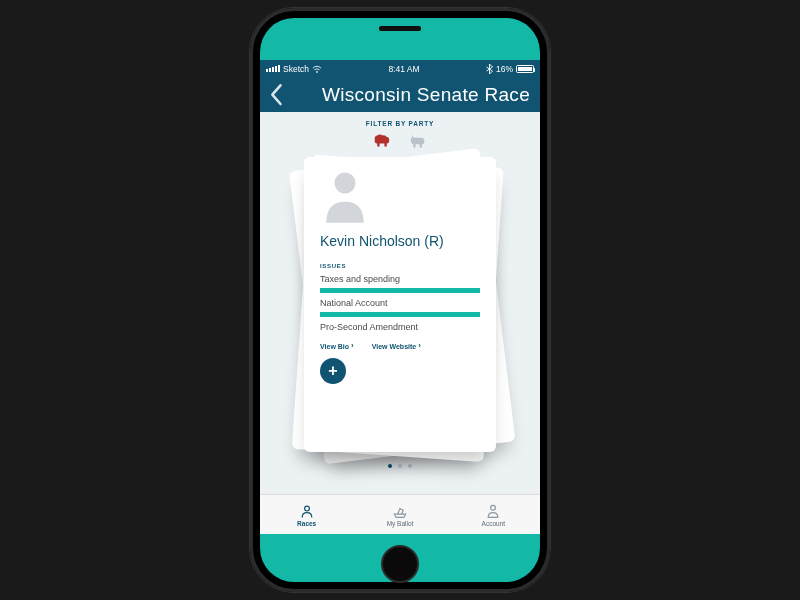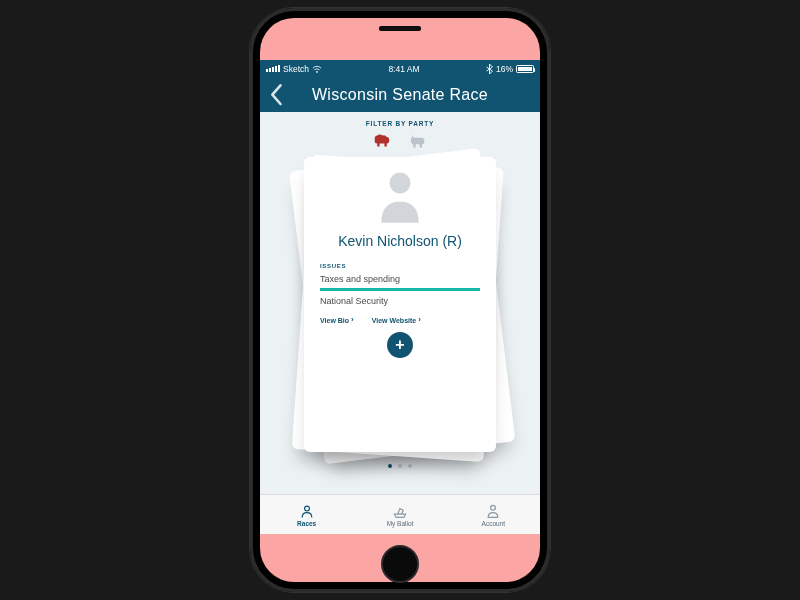--- a/index.html
+++ b/index.html
@@ -1,52 +1,52 @@
 <!DOCTYPE html>
 <html><head>
   <meta charset="utf-8">
   <style>
     * { margin:0; padding:0; box-sizing:border-box; font-family:-apple-system,BlinkMacSystemFont,"Segoe UI",sans-serif; -webkit-font-smoothing:antialiased; }
     body { background:#1a1a1a; width:800px; height:600px; overflow:hidden; display:flex; align-items:center; justify-content:center; }
     .phone-frame { width:300px; height:584px; background:#000; border-radius:44px; padding:10px; position:relative; box-shadow: inset 0 0 0 3px #2c2c2c, 0 0 0 1px #333; }
-    .phone-inner { width:100%; height:100%; border-radius:34px; background:#fca5a5; overflow:hidden; position:relative; }
+    .phone-inner { width:100%; height:100%; border-radius:34px; background:#14b8a6; overflow:hidden; position:relative; }
     .speaker { position:absolute; top:18px; left:50%; transform:translateX(-50%); width:42px; height:5px; background:#111; border-radius:3px; box-shadow:inset 0 0 2px #000; z-index:20; }
     .home-btn { position:absolute; bottom:9px; left:50%; transform:translateX(-50%); width:38px; height:38px; border-radius:50%; border:2px solid #2b2b2b; background:#0a0a0a; z-index:20; cursor:pointer; }
     .screen { position:absolute; top:42px; left:0; right:0; bottom:48px; background:#fff; display:flex; flex-direction:column; }
     
     .statusbar { height:17px; background:#105471; color:#fff; display:flex; align-items:center; justify-content:space-between; padding:0 6px; font-size:8.5px; font-weight:500; }
     .sb-left,.sb-right { display:flex; align-items:center; gap:3px; }
     .bars { display:flex; align-items:flex-end; gap:1px; }
     .bars span { width:2px; background:#fff; display:block; }
     .bars span:nth-child(1){height:3px}.bars span:nth-child(2){height:4px}.bars span:nth-child(3){height:5px}.bars span:nth-child(4){height:6px}.bars span:nth-child(5){height:7px}
     .wifi { width:10px; height:8px; position:relative; }
     .batt { width:18px; height:8px; border:1px solid #fff; border-radius:1.5px; position:relative; }
     .batt::before{content:"";position:absolute;left:1px;top:1px;bottom:1px;right:1px;background:#fff;}
     .batt::after{content:"";position:absolute;right:-2px;top:2px;width:1.5px;height:4px;background:#fff;border-radius:0 1px 1px 0;}
     
     .navbar { height:35px; background:#105471; color:#fff; display:flex; align-items:center; padding:0 10px; }
     .back-chev { width:14px; color:#dce6ea; cursor:pointer; }
-    .nav-title { flex:1; text-align:center; font-size:16px; font-weight:400; margin-left:-14px; letter-spacing:.3px; }
+    .nav-title { flex:1; text-align:right; font-size:19px; font-weight:400; margin-left:-14px; letter-spacing:.3px; }
     
     .content { flex:1; background:#ecf1f4; display:flex; flex-direction:column; align-items:center; padding-top:8px; position:relative; }
     .filter-label { font-size:6.5px; letter-spacing:.8px; color:#105471; font-weight:700; }
     .party-icons { display:flex; gap:16px; margin-top:6px; margin-bottom:6px; }
     .party-icon { width:20px; height:16px; cursor:pointer; }
     
     .card-stack { position:relative; width:192px; height:295px; margin-top:2px; }
     .card-bg { position:absolute; inset:0; background:#fff; border-radius:6px; box-shadow:0 14px 18px -6px rgba(0,0,0,.22); }
     .card-bg.one { transform:rotate(-7deg) translate(2px,2px); }
     .card-bg.two { transform:rotate(4deg) translate(-2px,4px); }
-    .card { position:absolute; inset:0; background:#fff; border-radius:6px; box-shadow:0 14px 18px -6px rgba(0,0,0,.22); padding:12px 16px 10px; display:flex; flex-direction:column; align-items:center; }
+    .card { position:absolute; inset:0; background:#fff; border-radius:6px; box-shadow:0 14px 18px -6px rgba(0,0,0,.22); padding:12px 16px 10px; display:flex; flex-direction:column; align-items:flex-start; }
     .avatar-ph { width:50px; height:56px; margin-top:0; position:relative; opacity:.35; }
     .avatar-ph svg { width:100%; height:100%; }
     .cand-name { color:#105471; font-size:14px; margin-top:8px; font-weight:400; }
     .issues-block { width:100%; margin-top:14px; }
     .issues-label { font-size:6px; letter-spacing:.7px; color:#105471; font-weight:700; }
-    .issue { font-size:9px; color:#4a4a4a; padding:5px 0 4px; border-bottom:3px solid #14b8a6; }
+    .issue { font-size:9px; color:#4a4a4a; padding:5px 0 4px; border-bottom:5px solid #14b8a6; }
     .issue:last-of-type{border-bottom:none;}
     .card-links { width:100%; display:flex; gap:18px; margin-top:6px; }
     .card-link { color:#105471; font-size:7px; font-weight:700; cursor:pointer; display:flex; align-items:center; gap:2px; }
     .card-link .chev { font-size:8px; line-height:1; }
     .add-btn { width:26px; height:26px; border-radius:50%; background:#105471; color:#fff; display:flex; align-items:center; justify-content:center; margin-top:8px; cursor:pointer; font-size:16px; font-weight:600; }
     
     .dots { display:flex; gap:6px; margin-top:12px; }
     .dot { width:4px; height:4px; border-radius:50%; background:#c0ccd3; }
     .dot.active{ background:#105471; }
     
@@ -118,21 +118,22 @@
             <div class="avatar-ph">
               <svg viewBox="0 0 40 48">
                   <circle cx="20" cy="12" r="9" fill="#7f8c99"></circle>
                   <path d="M4 46 Q4 28 20 28 Q36 28 36 46 Z" fill="#7f8c99"></path>
                 </svg>
             </div>
             <div class="cand-name">Kevin Nicholson (R)</div>
             <div class="issues-block">
               <div class="issues-label">ISSUES</div>
               <div class="issue">Taxes and spending</div>
-              <div class="issue">National Security</div>
+              <div class="issue">National Account</div>
+              <div class="issue">Pro-Second Amendment</div>
             </div>
             <div class="card-links">
               <div class="card-link">
                   <span>View Bio</span>
                   <span class="chev">›</span>
                 </div>
               <div class="card-link">
                   <span>View Website</span>
                   <span class="chev">›</span>
                 </div>

